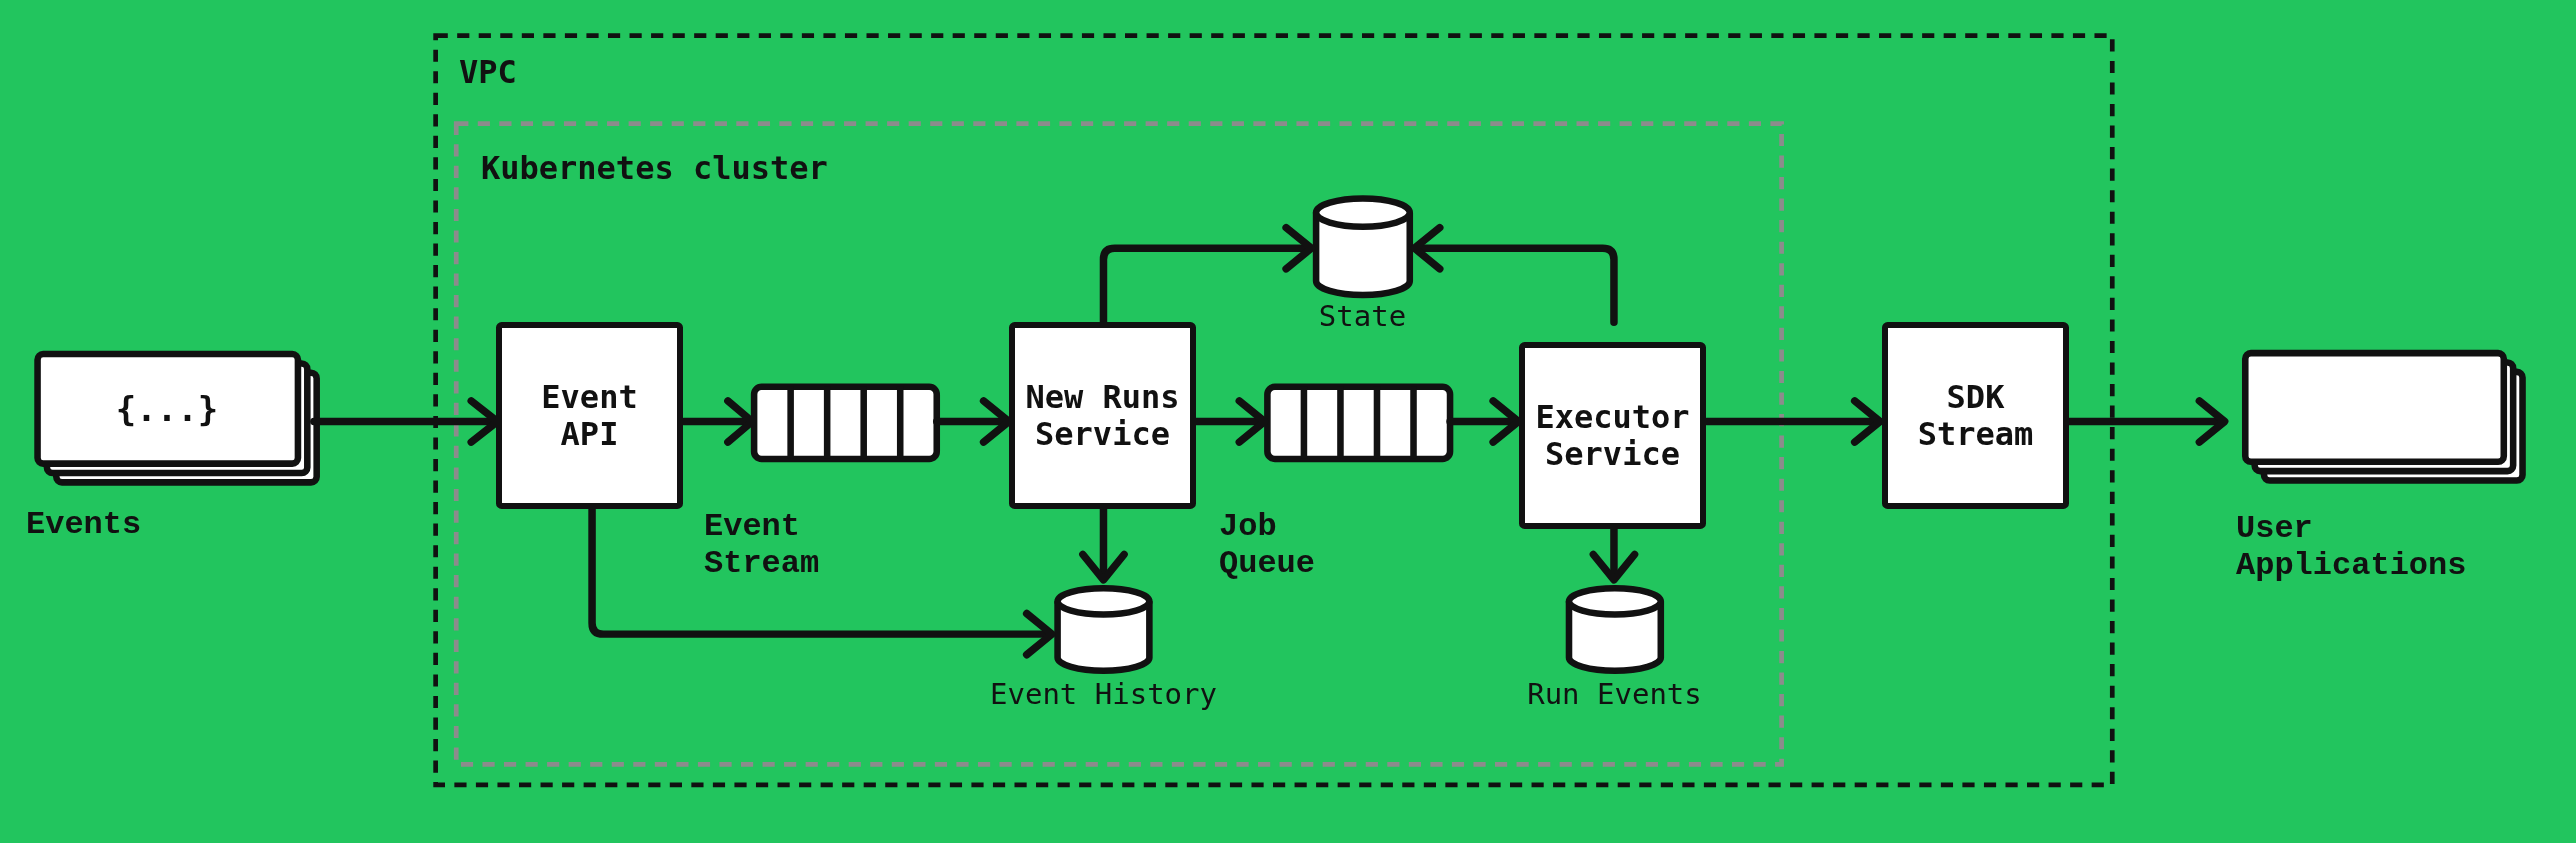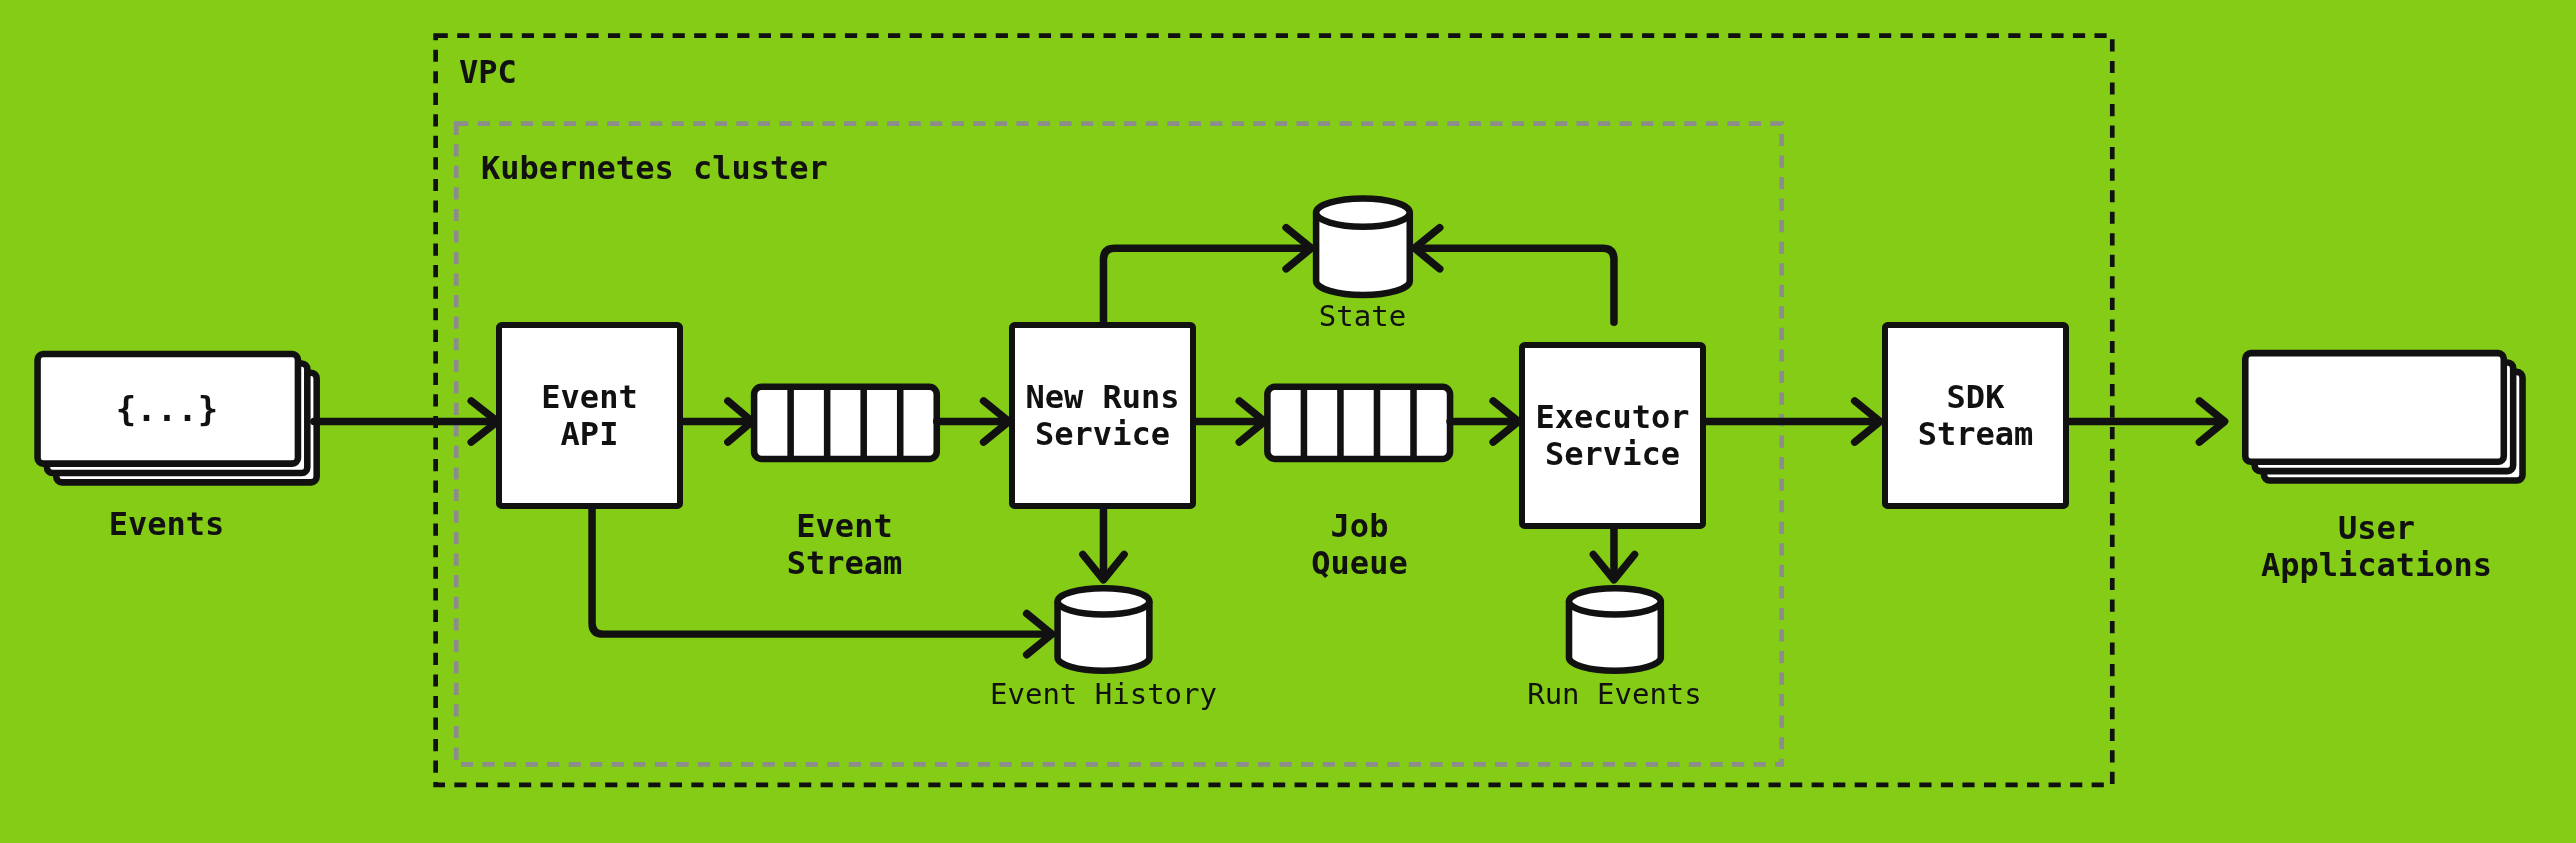--- a/index.html
+++ b/index.html
@@ -1,20 +1,20 @@
 <!DOCTYPE html>
 <html style="font-size:15px"><head>
 <meta charset="utf-8">
 <style>
   html, body { margin: 0; padding: 0; background: #ffffff; }
   #stage {
     position: relative;
     width: 2576px;
     height: 843px;
-    background: #84cc16;
+    background: #22c55e;
     font-family: "DejaVu Sans Mono", "Liberation Mono", monospace;
     color: #111111;
     overflow: hidden;
   }
   #diagram-svg { position: absolute; left: 0; top: 0; }
 
   
   .dash-vpc  { stroke: #111111; stroke-width: 5; fill: none; stroke-dasharray: 13 10; }
   .dash-k8s  { stroke: #8c8c8c; stroke-width: 5; fill: none; stroke-dasharray: 13 10; }
   .shape     { stroke: #111111; stroke-width: 7; fill: #ffffff; stroke-linejoin: round; }
@@ -35,24 +35,25 @@
     background: #ffffff;
     display: flex; align-items: center; justify-content: center;
     text-align: center;
     font-weight: bold;
     font-size: 32px; line-height: 37px;
     white-space: pre-line;
   }
   .caption {
     position: absolute;
     width: 281px;
-    text-align: center;
+    text-align: left;
     font-weight: bold;
     font-size: 32px; line-height: 37px;
     white-space: pre-line;
+    font-family: Liberation Mono, monospace;
   }
   .small-label {
     position: absolute;
     width: 281px;
     text-align: center;
     font-weight: normal;
     font-size: 29px; line-height: 28px;
     white-space: pre;
   }
   .sub-label {

